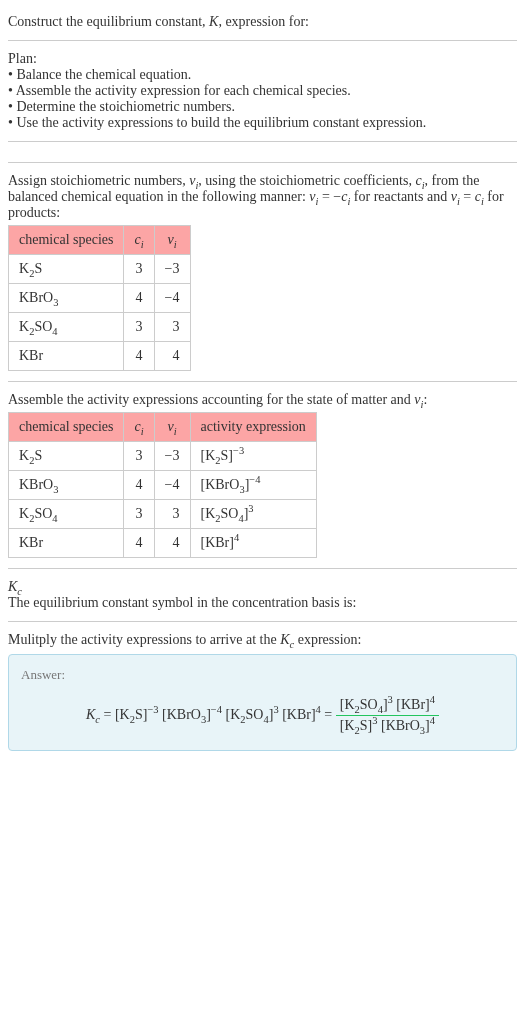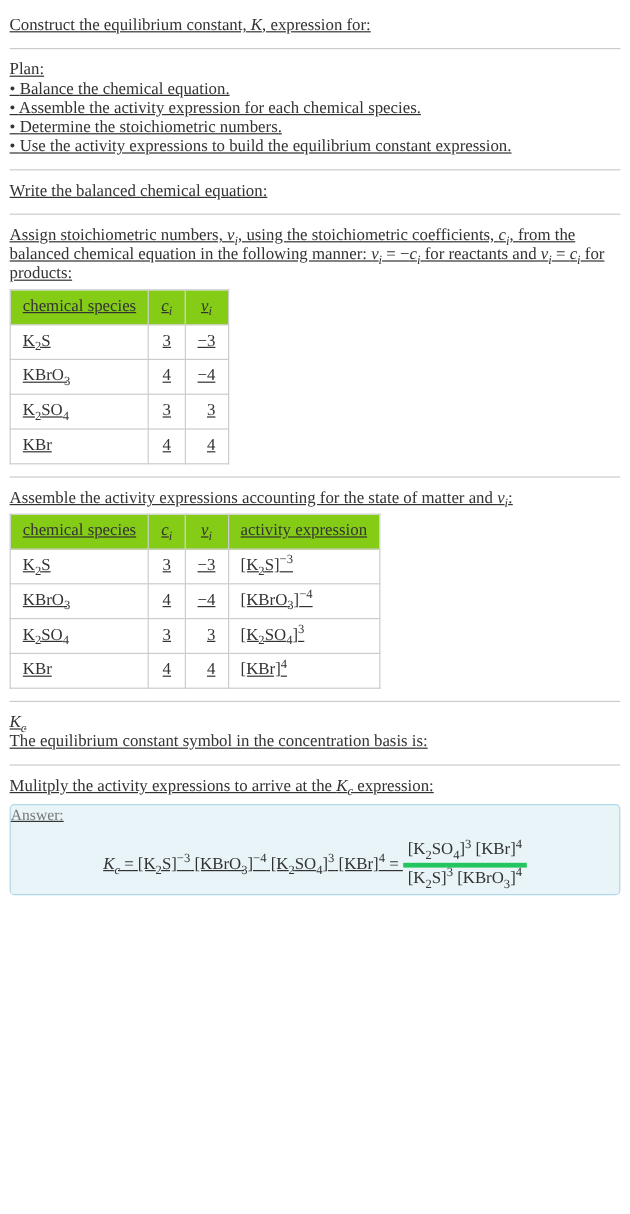--- a/index.html
+++ b/index.html
@@ -10,21 +10,20 @@
     body {
       font-family: Georgia, 'Times New Roman', serif;
       font-size: 14px;
       color: #333;
       background: #fff;
       padding: 8px;
       width: 525px;
     }
     .section {
       padding: 6px 0;
-      text-decoration: underline;
     }
     hr {
       border: none;
       border-top: 1px solid #ccc;
       margin: 4px 0;
     }
     .equation {
       padding: 2px 0;
     }
     .sub {
@@ -48,47 +47,48 @@
       border-collapse: collapse;
       margin-top: 4px;
     }
     td, th {
       border: 1px solid #ccc;
       padding: 6px 10px;
       text-align: left;
       font-weight: normal;
     }
     th {
-      background: #84cc16;
+      background: #fca5a5;
     }
     td.center, th.center {
       text-align: center;
     }
     td.right, th.right {
       text-align: right;
     }
     .answer-box {
       background: #e8f4f8;
       border: 1px solid #b0d8e8;
       border-radius: 4px;
+      padding: 12px;
       margin-top: 6px;
     }
     .answer-label {
       color: #777;
       font-size: 13px;
       margin-bottom: 10px;
     }
     .frac {
       display: inline-block;
       vertical-align: middle;
       text-align: center;
     }
     .frac-num {
       display: block;
-      border-bottom: 4px solid #22c55e;
+      border-bottom: 1px solid #22c55e;
       padding: 0 4px 2px 4px;
     }
     .frac-den {
       display: block;
       padding: 2px 4px 0 4px;
     }
     .kc-line {
       text-align: center;
       padding: 4px 0;
     }
@@ -117,21 +117,20 @@
     <li>Balance the chemical equation.</li>
     <li>Assemble the activity expression for each chemical species.</li>
     <li>Determine the stoichiometric numbers.</li>
     <li>Use the activity expressions to build the equilibrium constant expression.</li>
   </ul>
 </div>
 
 <hr>
 
 <div class="section">
-  <div>Write the balanced chemical equation:</div>
 </div>
 
 <hr>
 
 <div class="section">
   <div>
     <span>Assign stoichiometric numbers, </span><span class="italic">ν</span><span class="sub italic">i</span><span>, using the stoichiometric coefficients, </span><span class="italic">c</span><span class="sub italic">i</span><span>, from the balanced chemical equation in the following manner: </span><span class="italic">ν</span><span class="sub italic">i</span><span> = −</span><span class="italic">c</span><span class="sub italic">i</span><span> for reactants and </span><span class="italic">ν</span><span class="sub italic">i</span><span> = </span><span class="italic">c</span><span class="sub italic">i</span><span> for products:</span>
   </div>
   <table>
     <tbody>

